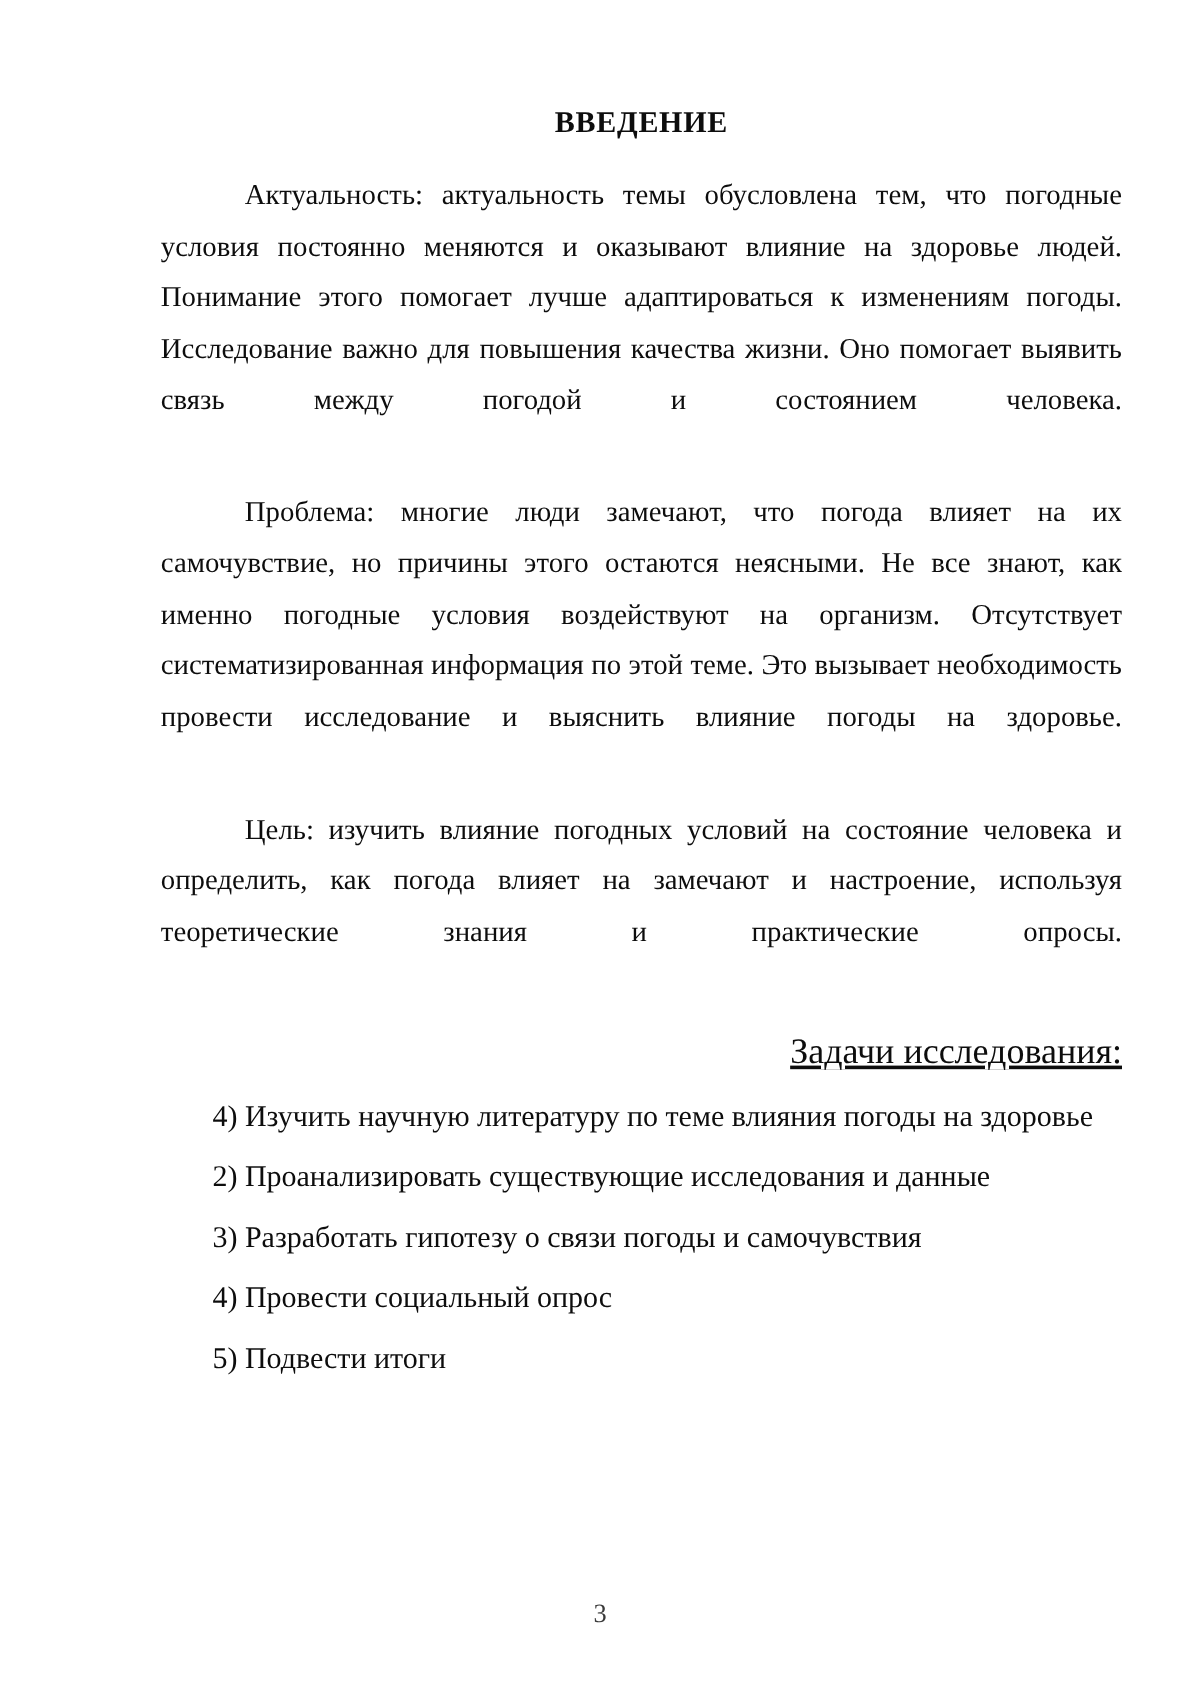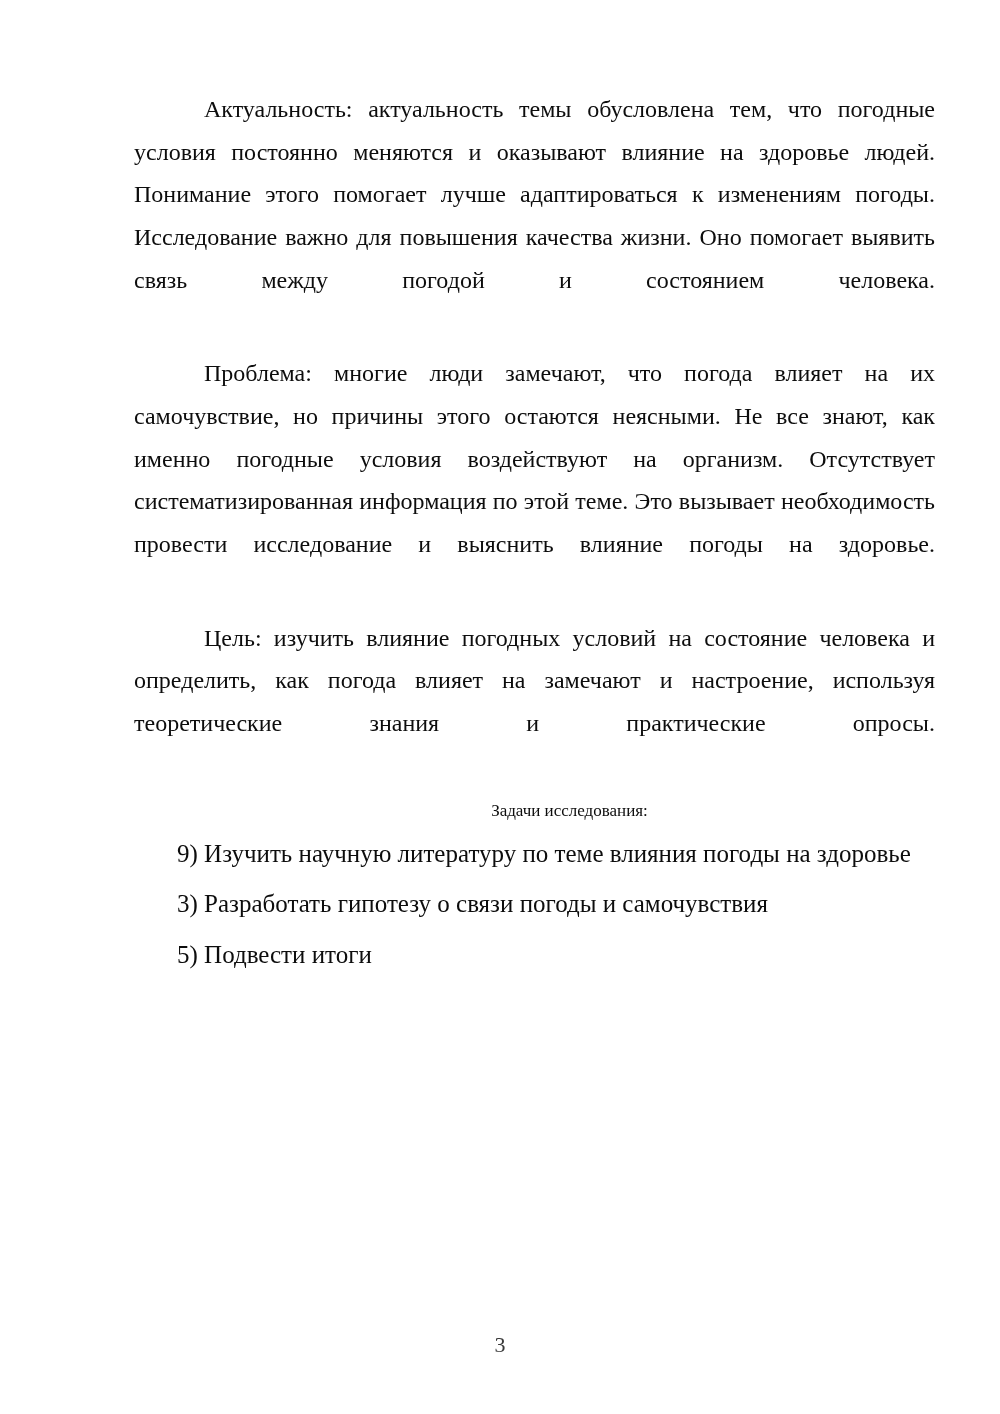--- a/index.html
+++ b/index.html
@@ -51,25 +51,26 @@
     display: inline-block;
     width: 100%;
   }
 
   .para.no-justify {
     text-align: left;
   }
   .para.no-justify::after { content: none; display: none; }
 
   .list-head {
-    font-size: 17px;
+    font-size: 30px;
     line-height: 1.78;
-    text-align: center;
+    text-align: right;
     text-indent: 70px;
     margin: 0 0 6px 0;
+    text-decoration: underline;
   }
 
   .num-list {
     list-style: none;
     margin: 0 0 6px 0;
     padding: 0;
   }
 
   .num-item {
     font-size: 25px;
@@ -91,32 +92,35 @@
     font-family: "Liberation Serif", "DejaVu Serif", serif;
   }
 </style>
 </head>
 <body>
 
 <div class="page">
 
   <div class="content">
 
+    <h1 class="doc-title">ВВЕДЕНИЕ</h1>
 
     <p class="para">Актуальность: актуальность темы обусловлена тем, что погодные условия постоянно меняются и оказывают влияние на здоровье людей. Понимание этого помогает лучше адаптироваться к изменениям погоды. Исследование важно для повышения качества жизни. Оно помогает выявить связь между погодой и состоянием человека.</p>
 
     <p class="para">Проблема: многие люди замечают, что погода влияет на их самочувствие, но причины этого остаются неясными. Не все знают, как именно погодные условия воздействуют на организм. Отсутствует систематизированная информация по этой теме. Это вызывает необходимость провести исследование и выяснить влияние погоды на здоровье.</p>
 
     <p class="para">Цель: изучить влияние погодных условий на состояние человека и определить, как погода влияет на замечают и настроение, используя теоретические знания и практические опросы.</p>
 
     <p class="list-head">Задачи исследования:</p>
 
     <ol class="num-list">
-      <li class="num-item">9) Изучить научную литературу по теме влияния погоды на здоровье</li>
+      <li class="num-item">4) Изучить научную литературу по теме влияния погоды на здоровье</li>
+      <li class="num-item">2) Проанализировать существующие исследования и данные</li>
       <li class="num-item">3) Разработать гипотезу о связи погоды и самочувствия</li>
+      <li class="num-item">4) Провести социальный опрос</li>
       <li class="num-item">5) Подвести итоги</li>
     </ol>
 
 
 
   </div>
 
   <div class="page-number">3</div>
 
 </div>

